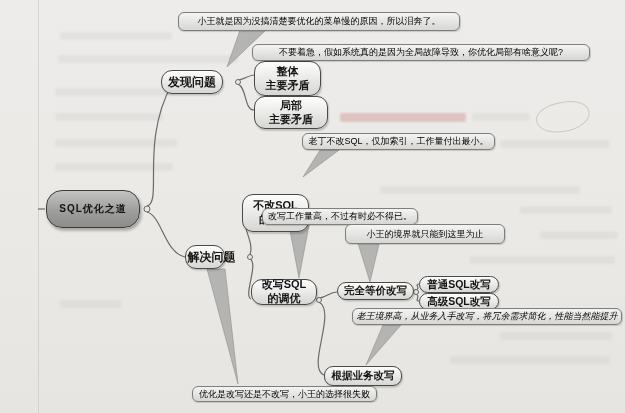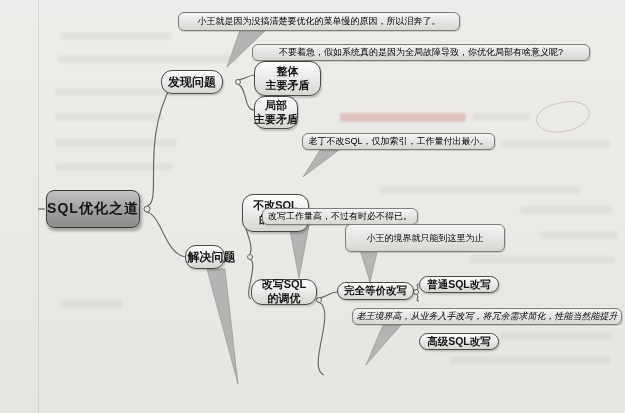--- a/index.html
+++ b/index.html
@@ -19,21 +19,21 @@
   .node{
     position:absolute;z-index:2;box-sizing:border-box;
     display:flex;flex-direction:column;align-items:center;justify-content:center;
     border:1.4px solid #4a4a48;border-radius:11px;
     background:linear-gradient(180deg,#fdfdfc 0%,#ececea 45%,#d6d6d3 100%);
     color:#141414;font-weight:bold;font-size:11px;line-height:1.25;text-align:center;
     box-shadow:1px 1.5px 1.5px rgba(0,0,0,.18);white-space:nowrap;
   }
   .node.root{
     background:linear-gradient(180deg,#c3c3c1 0%,#9e9e9c 55%,#8d8d8b 100%);
-    border-color:#3c3c3a;border-radius:8px;font-size:14px;letter-spacing:1px;
+    border-color:#3c3c3a;border-radius:16px;font-size:10px;letter-spacing:1px;
     box-shadow:1.5px 2.5px 3px rgba(0,0,0,.3);
   }
   .node.small{font-size:10.5px;border-radius:9px;}
   
   .callout{
     position:absolute;z-index:3;box-sizing:border-box;
     display:flex;align-items:center;justify-content:center;
     border:1px solid #7e7e7c;border-radius:6px;
     background:linear-gradient(180deg,#f4f4f2 0%,#e2e2e0 60%,#d7d7d4 100%);
     color:#38383
@@ -103,21 +103,21 @@
 
   <div class="node" style="left:161px;top:70px;width:62px;height:24px;font-size:12px;">
     <span>发现问题</span>
   </div>
 
   <div class="node" style="left:254px;top:61px;width:67px;height:35px;">
     <span>整体</span>
     <span>主要矛盾</span>
   </div>
 
-  <div class="node" style="left:254px;top:96px;width:44px;height:33px;">
+  <div class="node" style="left:254px;top:96px;width:74px;height:33px;">
     <span>局部</span>
     <span>主要矛盾</span>
   </div>
 
   <div class="node" style="left:242px;top:178px;width:67px;height:38px;margin-top:16px;">
     <span>不改SQL</span>
     <span>的调优</span>
   </div>
 
   <div class="node" style="left:185px;top:245px;width:40px;height:24px;font-size:12px;padding-left:13px;">
@@ -130,43 +130,49 @@
   </div>
 
   <div class="node small" style="left:337px;top:282px;width:77px;height:18px;font-family:Liberation Serif, serif;">
     <span>完全等价改写</span>
   </div>
 
   <div class="node small" style="left:419px;top:276px;width:80px;height:17px;align-items:center;">
     <span>普通SQL改写</span>
   </div>
 
-  <div class="node small" style="left:419px;top:293px;width:80px;height:17px;margin-top:40px;">
+  <div class="node small" style="left:419px;top:293px;width:80px;height:17px;">
     <span>高级SQL改写</span>
   </div>
 
+  <div class="node small" style="left:324px;top:366px;width:78px;height:20px;">
+    <span>根据业务改写</span>
+  </div>
 
   <div class="callout" style="left:178px;top:12px;width:282px;height:19px;">
     <span>小王就是因为没搞清楚要优化的菜单慢的原因，所以泪奔了。</span>
   </div>
 
   <div class="callout" style="left:302px;top:133px;width:193px;height:17px;">
     <span>老丁不改SQL，仅加索引，工作量付出最小。</span>
   </div>
 
   <div class="callout" style="left:252px;top:44px;width:338px;height:17px;">
     <span>不要着急，假如系统真的是因为全局故障导致，你优化局部有啥意义呢?</span>
   </div>
 
   <div class="callout" style="left:262px;top:208px;width:156px;height:17px;">
     <span>改写工作量高，不过有时必不得已。</span>
   </div>
 
-  <div class="callout" style="left:345px;top:224px;width:160px;height:28px;">
+  <div class="callout" style="left:345px;top:224px;width:160px;height:20px;">
     <span>小王的境界就只能到这里为止</span>
   </div>
 
   <div class="callout" style="left:352px;top:308px;width:270px;height:17px;font-style:italic;">
     <span>老王境界高，从业务入手改写，将冗余需求简化，性能当然能提升</span>
   </div>
 
+  <div class="callout" style="left:192px;top:386px;width:185px;height:16px;">
+    <span>优化是改写还是不改写，小王的选择很失败</span>
+  </div>
 
 </div>
 
 </body></html>

